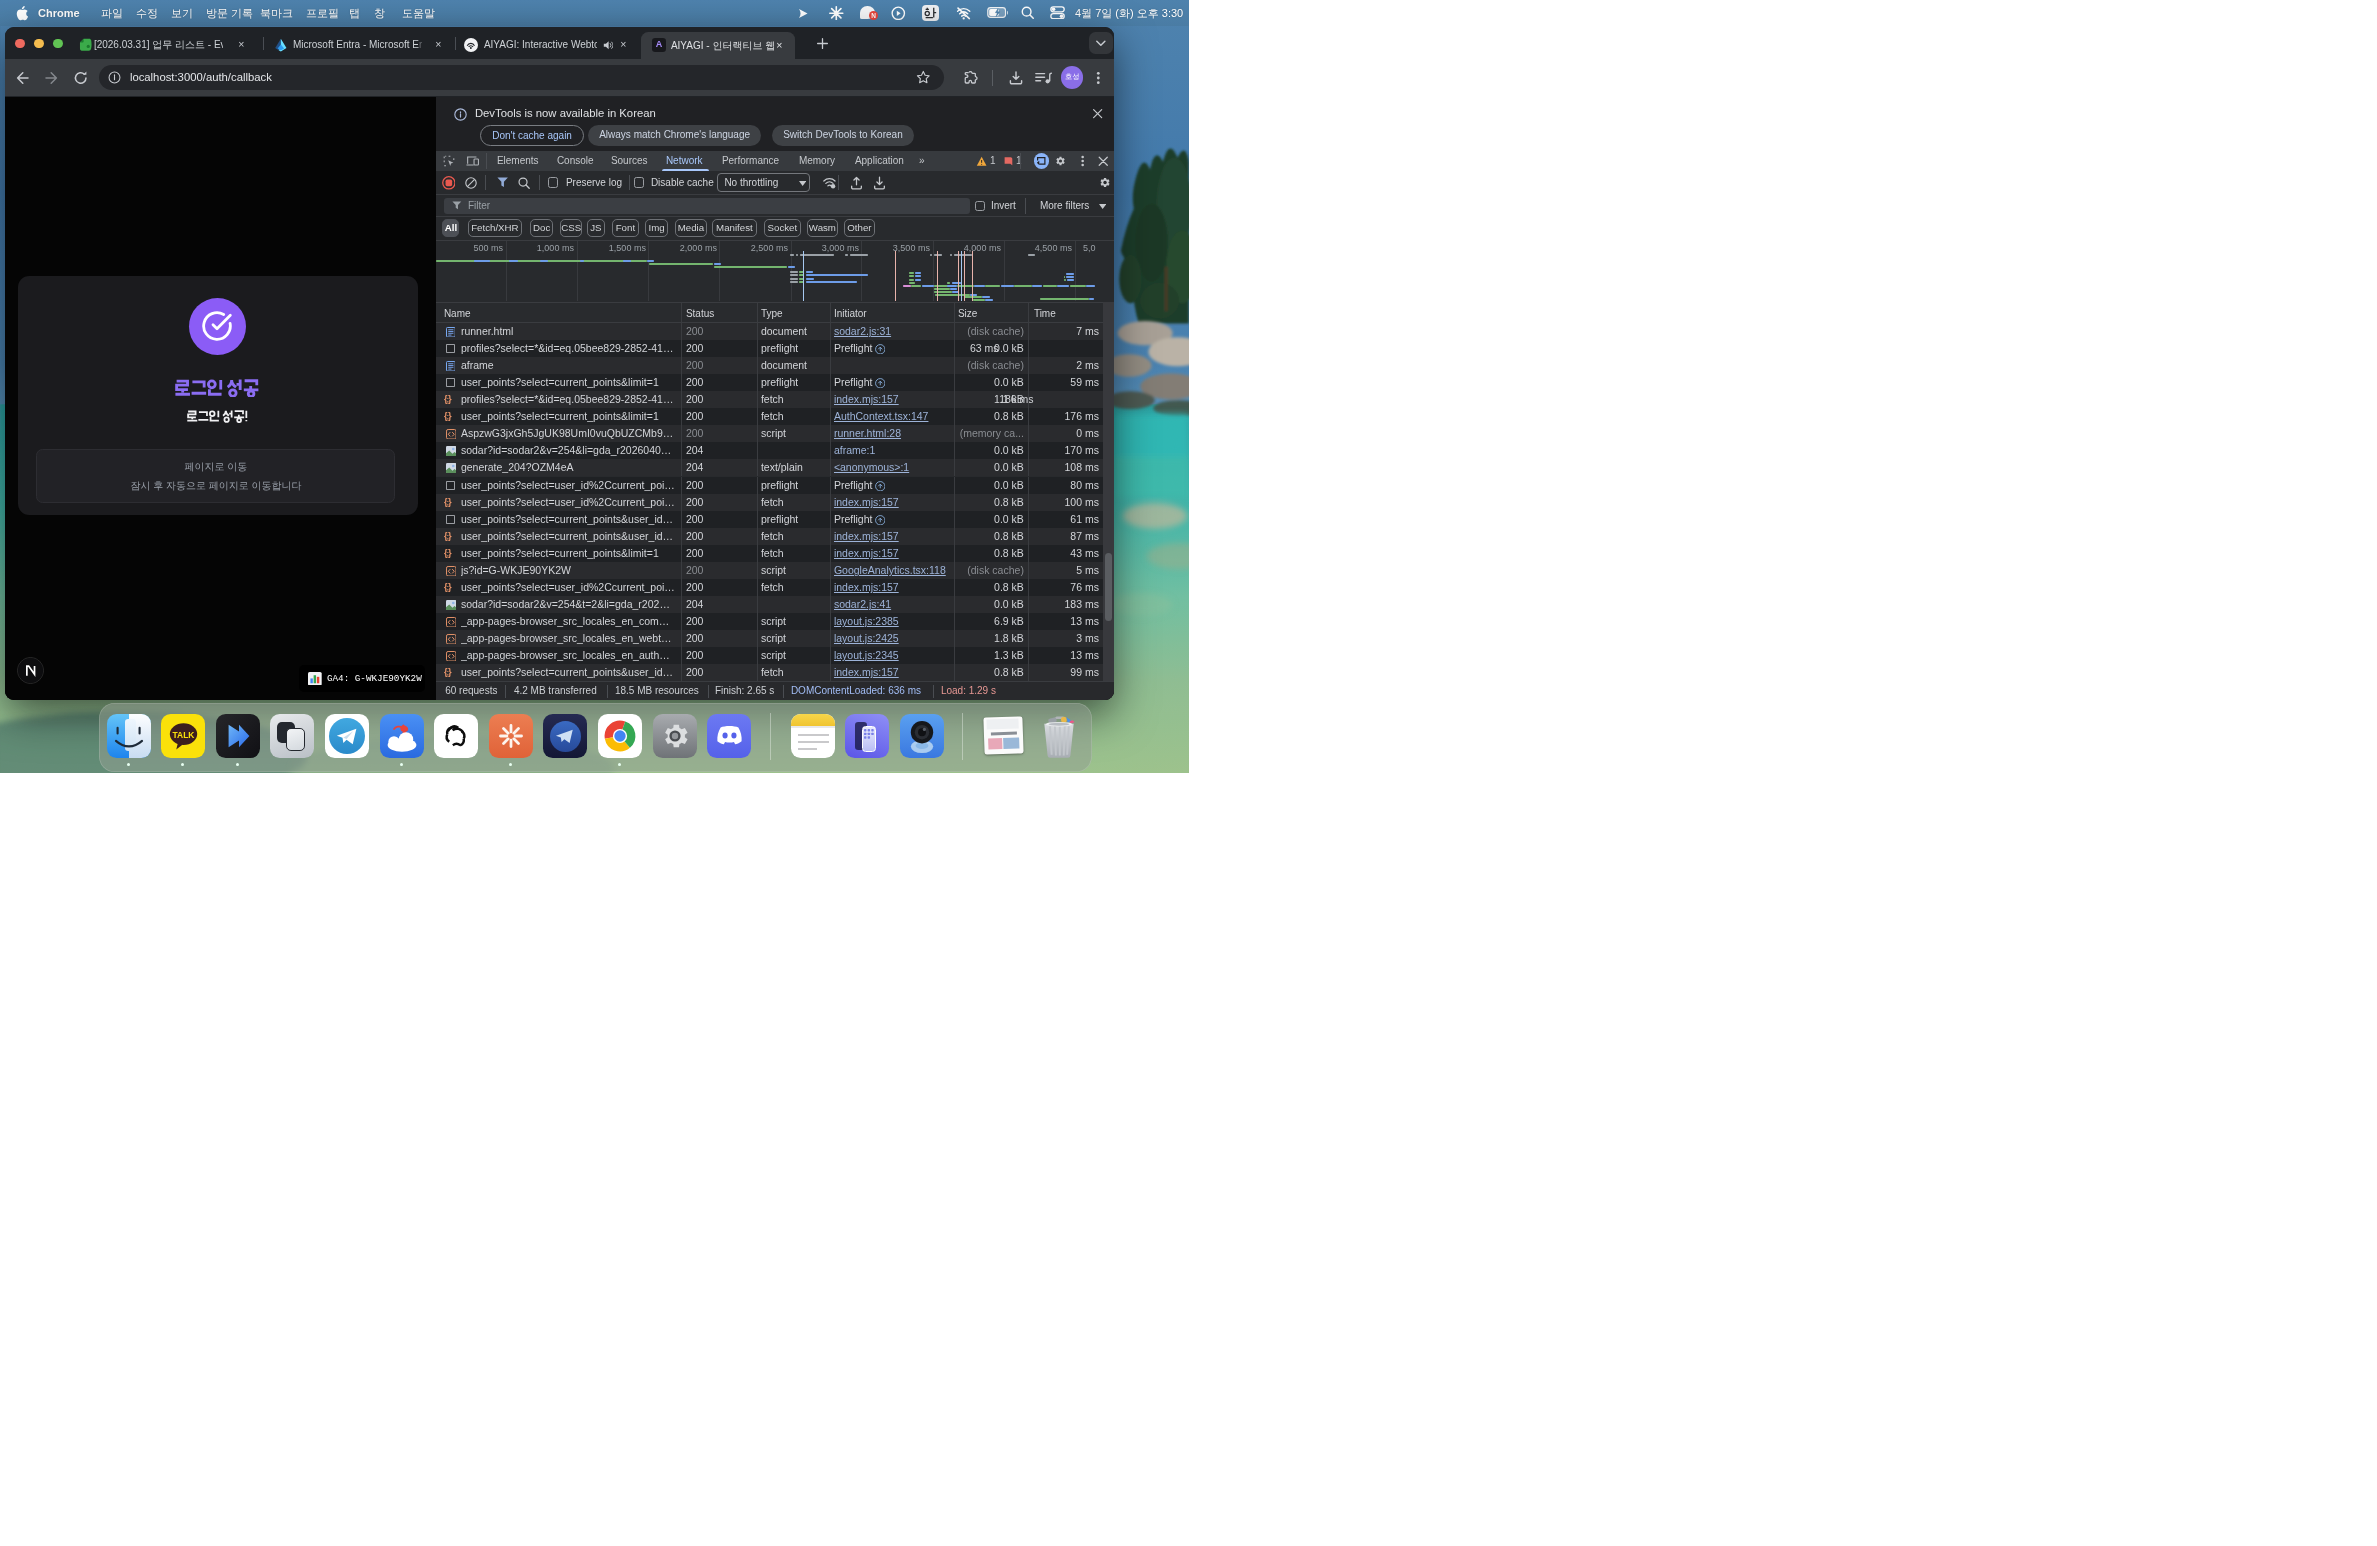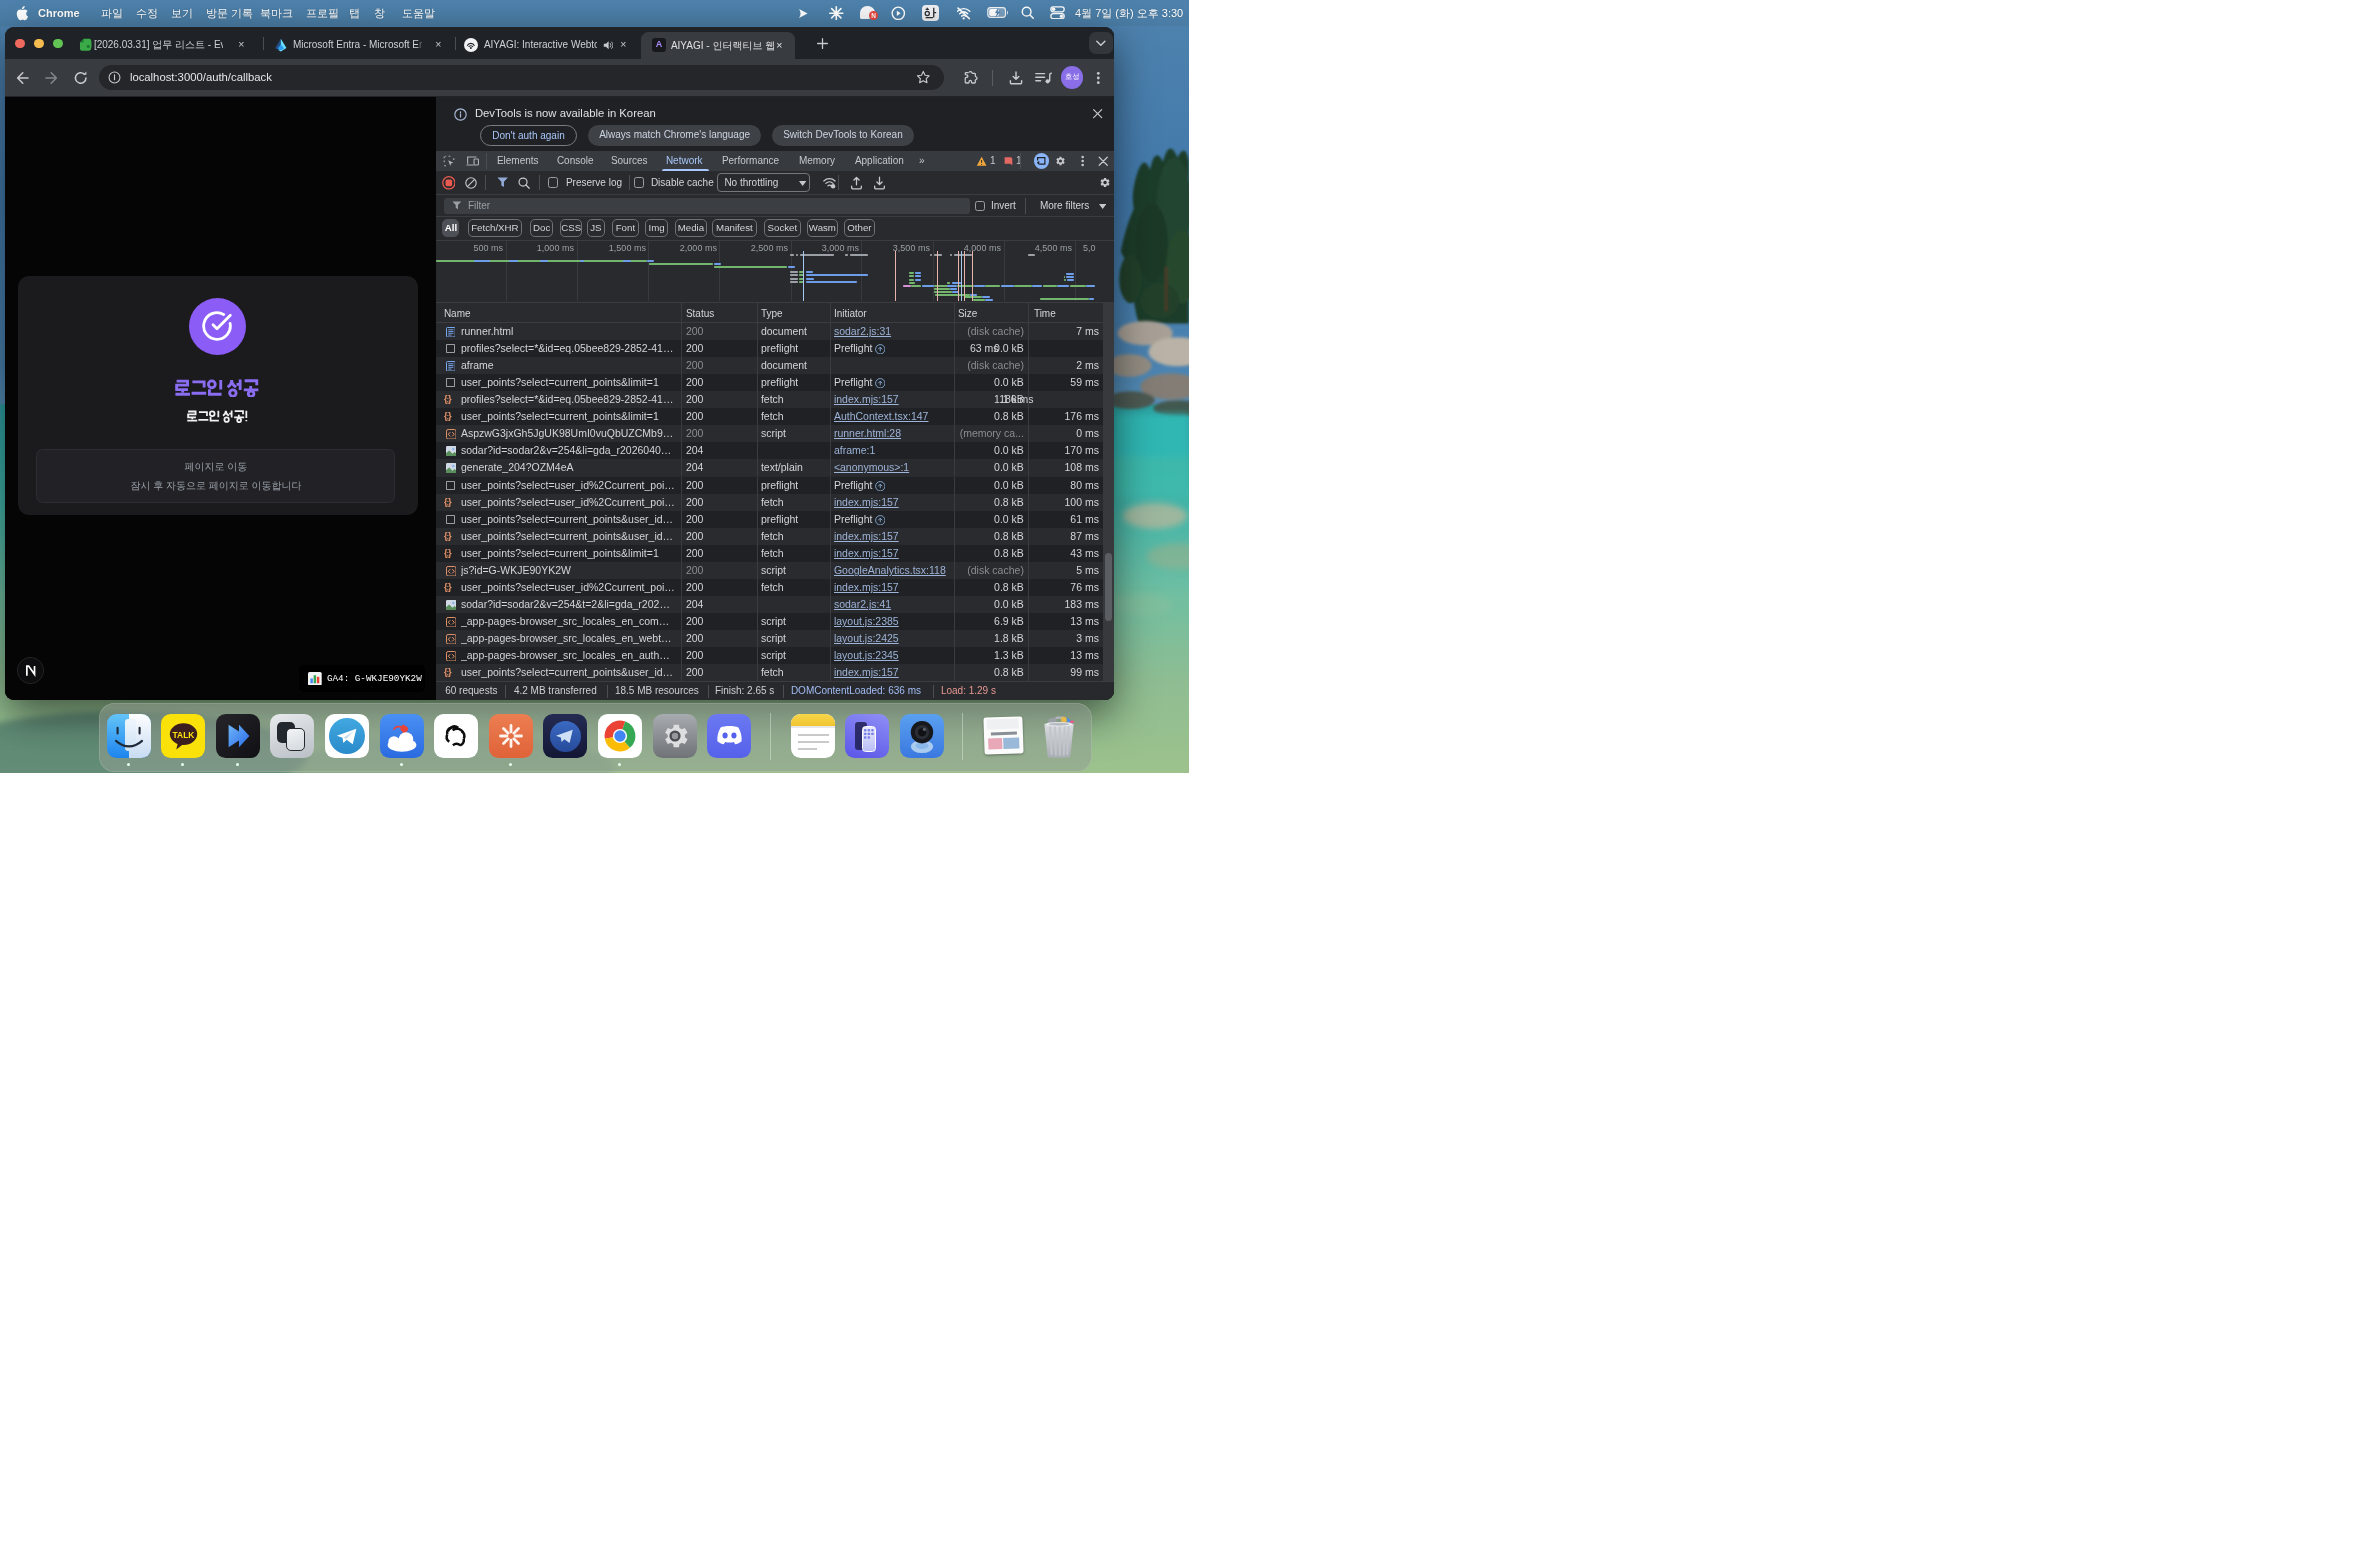--- a/index.html
+++ b/index.html
@@ -338,21 +338,21 @@
         <div class="abs" style="left:28px">GA4: G-WKJE90YK2W</div>
       </div>
     </div>
     <div id="dt">
       <div id="dnotif">
         <svg class="abs" style="left:18px;top:10.5px" width="13" height="13" viewBox="0 0 16 16">
             <circle cx="8" cy="8" r="7" stroke="#aab8d8" stroke-width="1.4" fill="none"></circle>
             <path d="M8 7.4v3.8M8 4.6v1.3" stroke="#aab8d8" stroke-width="1.5" stroke-linecap="round"></path>
           </svg>
         <div class="abs" style="left:39px;top:9.7px;font-size:11.3px;color:#dfe1e4">DevTools is now available in Korean</div>
-        <div class="dbtn" style="left:44px;border:0.8px solid #797d82;color:#a8c7fa">Don't auth again</div>
+        <div class="dbtn" style="left:44px;border:0.8px solid #797d82;color:#a8c7fa">Don't cache again</div>
         <div class="dbtn" style="left:152px;background:#3e4145">Always match Chrome's language</div>
         <div class="dbtn" style="left:336px;background:#3e4145">Switch DevTools to Korean</div>
         <svg class="abs" style="left:656px;top:10.5px" width="11.3" height="11.3" viewBox="0 0 14 14">
             <path d="M2 2l10 10M12 2L2 12" stroke="#c3c6ca" stroke-width="1.5" stroke-linecap="round"></path>
           </svg>
       </div>
       <div id="dtabs">
         <svg class="abs" style="left:7.3px;top:4.4px" width="12" height="12" viewBox="0 0 15 15">
             <g stroke="#b0b3b8" stroke-width="1.3" fill="none">
               <path d="M1.5 4V1.5H4M7 1.5h3M13.5 4v2.5M1.5 7v3M1.5 13.5h3" stroke-dasharray="2.2 1.6"></path>

